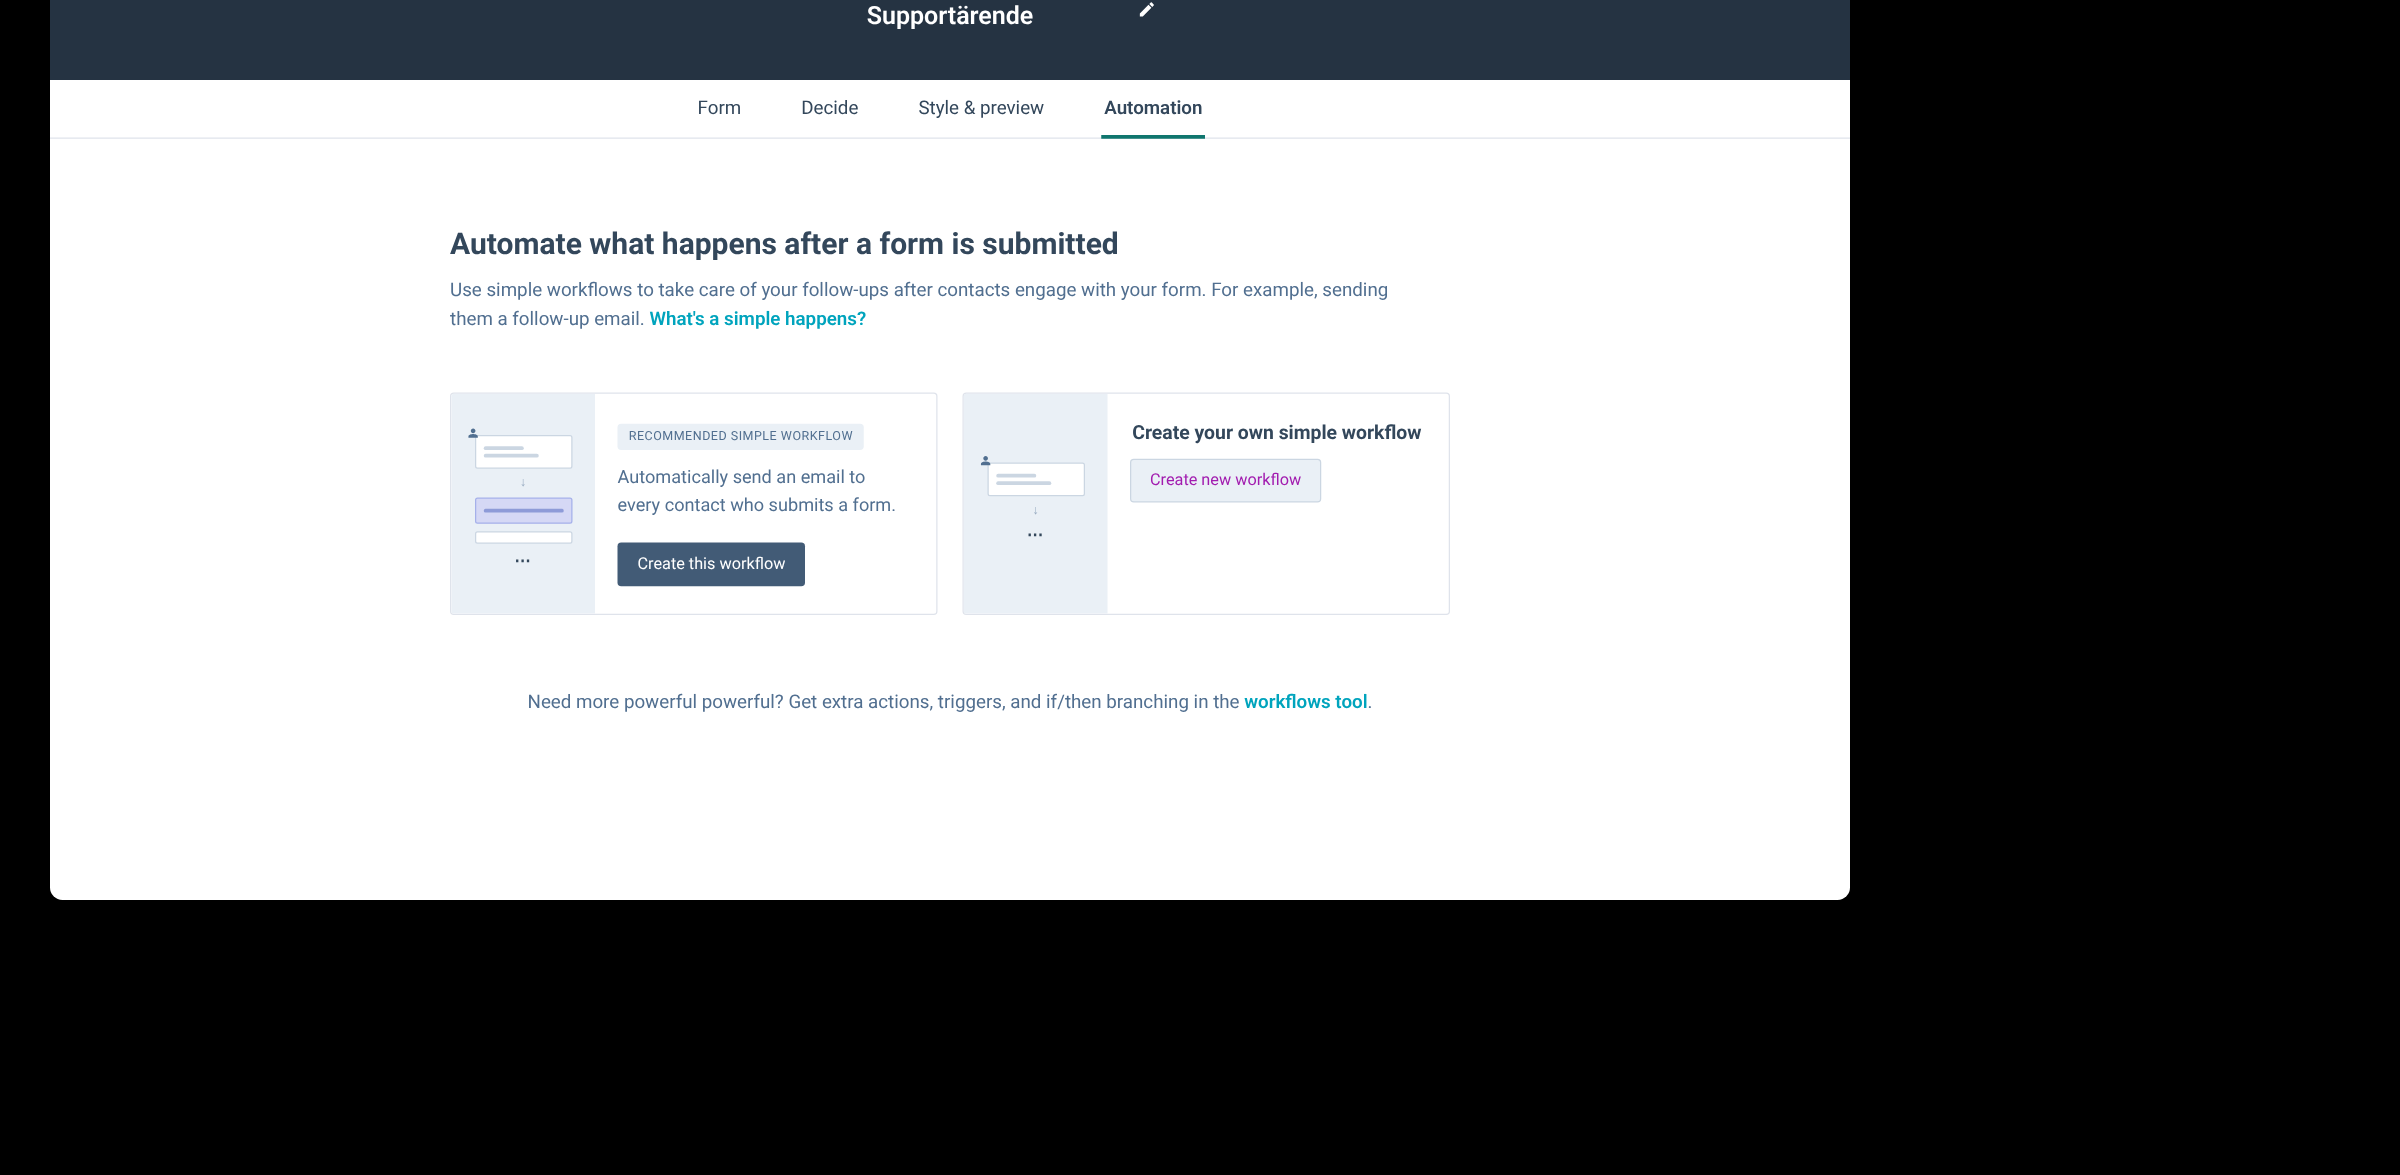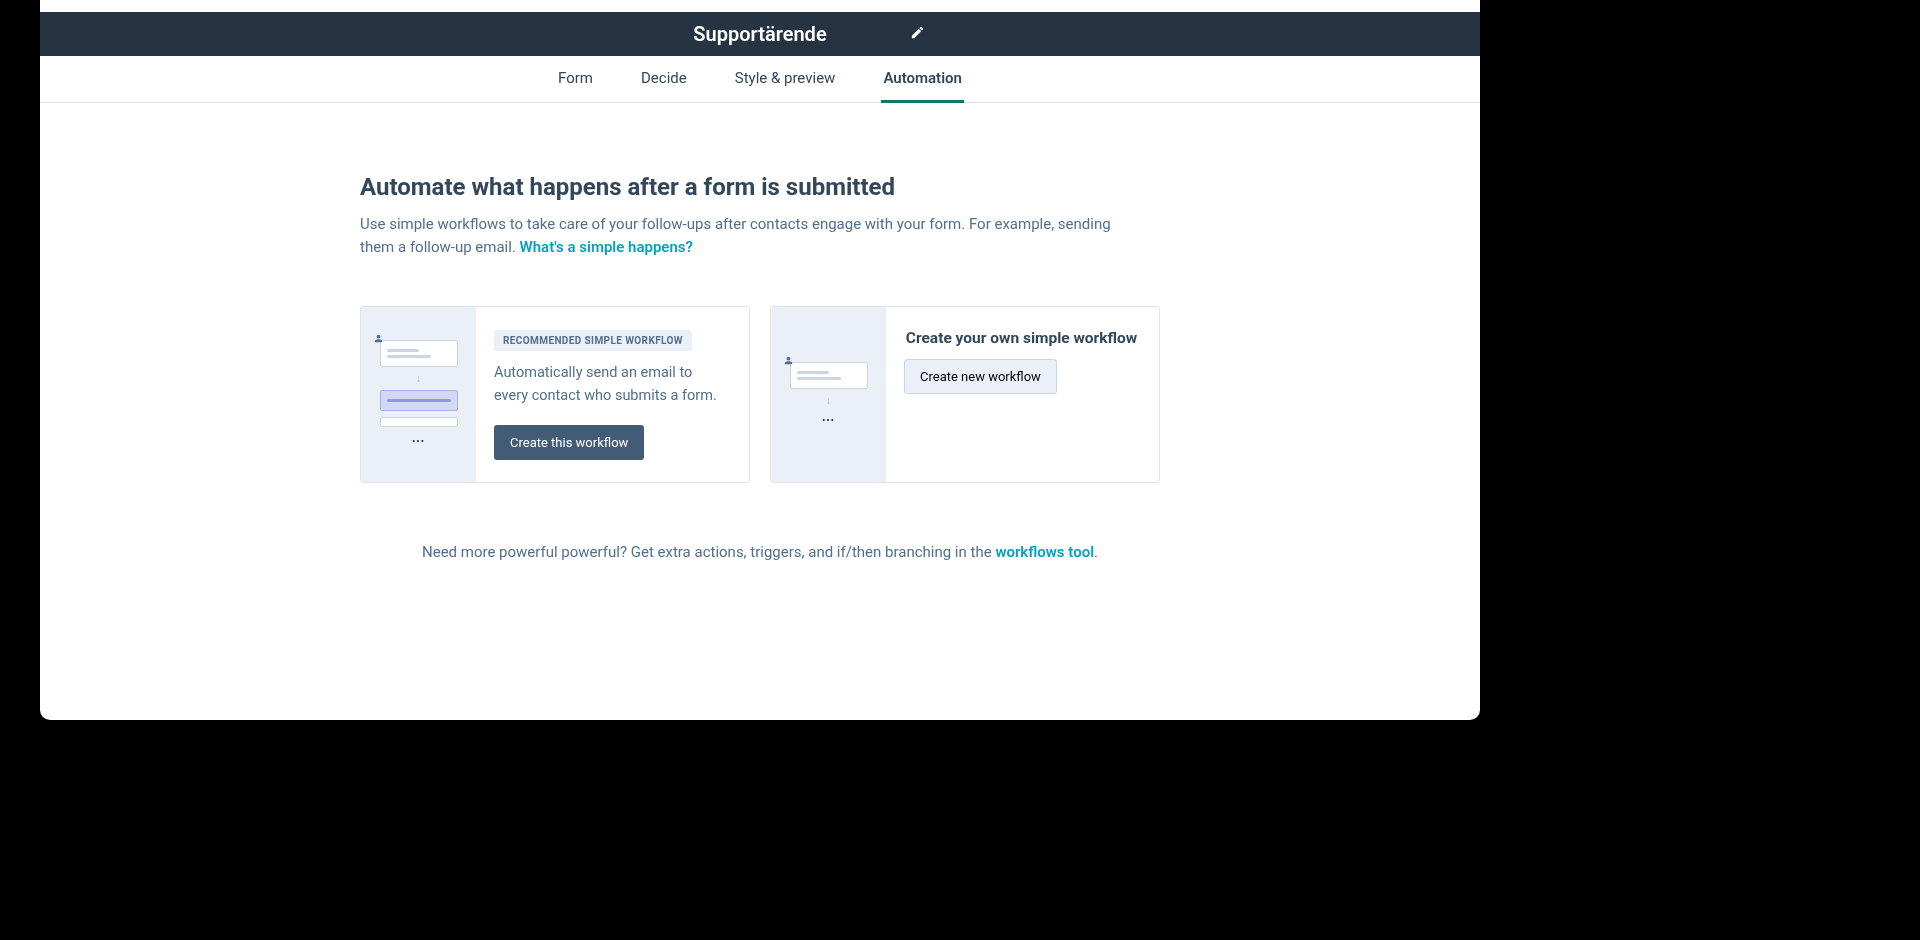--- a/index.html
+++ b/index.html
@@ -20,26 +20,24 @@
       top: 0;
       width: 1440px;
       height: 720px;
       background: #fff;
       border-radius: 0 0 10px 10px;
       box-shadow: 0 10px 40px rgba(0,0,0,0.5);
       overflow: hidden;
     }
     .header {
       background: #253342;
-      height: 44px;
-      display: flex;
-      align-items: center;
+      height: 64px;
+      display: flex;
       justify-content: center;
       position: relative;
-      margin-top: 12px;
     }
     .header-title {
       color: #fff;
       font-size: 20px;
       font-weight: 600;
     }
     .edit-icon {
       position: absolute;
       left: 870px;
       color: #fff;
@@ -150,21 +148,21 @@
     }
     .card-body {
       padding: 22px 20px 22px 18px;
       flex: 1;
     }
     .card-badge {
       display: inline-block;
       background: #eaf0f6;
       color: #516f90;
       font-size: 10px;
-      font-weight: 700;
+      font-weight: 400;
       padding: 5px 9px;
       border-radius: 3px;
       letter-spacing: 0.4px;
       margin-bottom: 10px;
     }
     .card-title {
       color: #33475b;
       font-size: 15.5px;
       font-weight: 700;
       margin-bottom: 12px;
@@ -181,21 +179,21 @@
       color: #fff;
       border: none;
       padding: 10px 16px;
       font-size: 13px;
       border-radius: 3px;
       cursor: pointer;
       font-family: inherit;
     }
     .btn-secondary {
       background: #eaf0f6;
-      color: #000000;
+      color: #a21caf;
       border: 1px solid #cbd6e2;
       padding: 9px 15px;
       font-size: 13px;
       border-radius: 3px;
       cursor: pointer;
       font-family: inherit;
     }
     .footer-text {
       text-align: center;
       color: #516f90;

